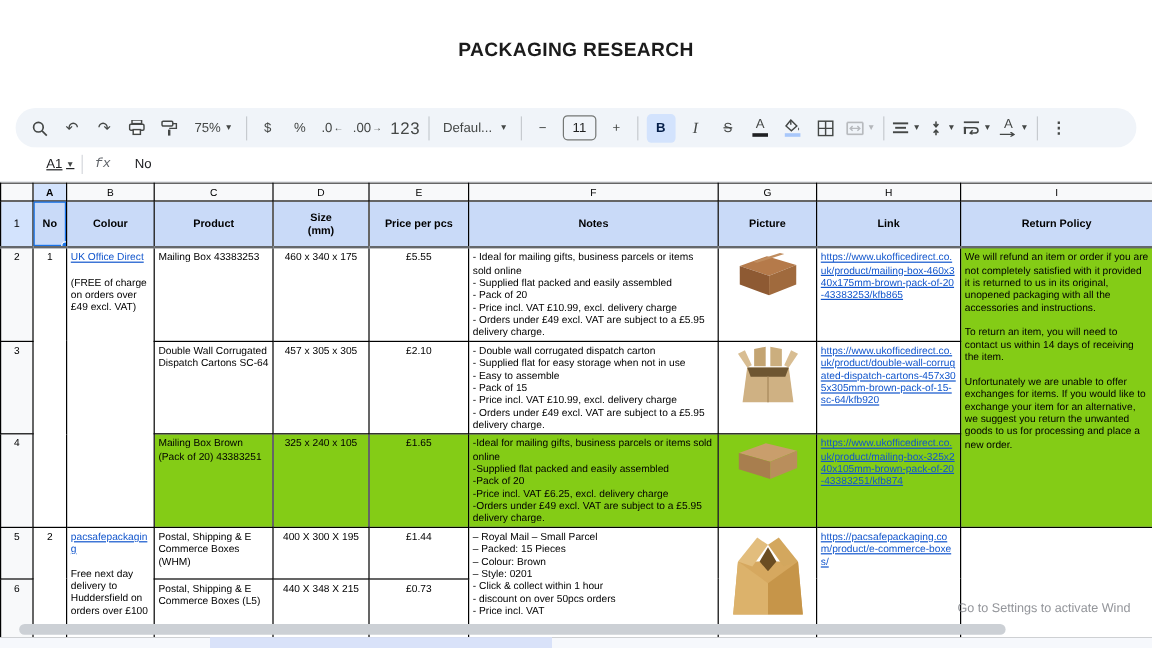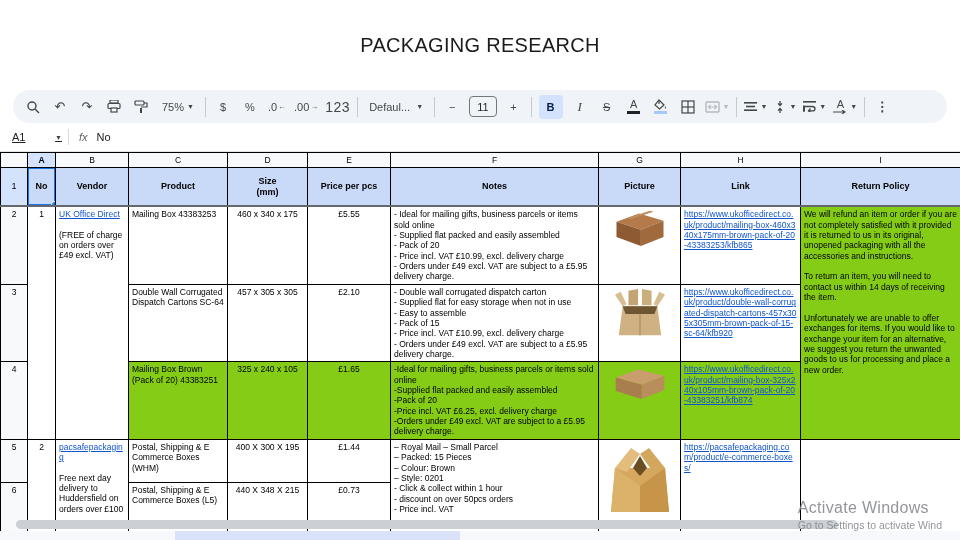--- a/index.html
+++ b/index.html
@@ -3,21 +3,21 @@
 <meta charset="utf-8">
 <style>
   * { margin:0; padding:0; box-sizing:border-box; }
   html,body { width:960px; height:540px; overflow:hidden; background:#fff;
     font-family:"Liberation Sans", sans-serif; }
   .stage { position:relative; width:960px; height:540px; background:#fff; overflow:hidden; }
 
   
   .title-band { position:absolute; top:0; left:0; width:960px; height:85px; background:#fff; }
   .doc-title { position:absolute; top:34px; width:100%; text-align:center;
-    font-size:20px; font-weight:normal; color:#1b1b1b; letter-spacing:.3px; }
+    font-size:16px; font-weight:bold; color:#1b1b1b; letter-spacing:.3px; }
 
   
   .toolbar { position:absolute; top:90px; left:13px; width:934px; height:33px;
     background:#f0f4f9; border-radius:17px; display:flex; align-items:center;
     padding:0 10px; gap:7px; color:#444746; font-size:11px; }
   .tbtn { display:flex; align-items:center; justify-content:center; min-width:20px; height:24px;
     border-radius:4px; cursor:pointer; white-space:nowrap; }
   .tbtn svg { display:block; }
   .tdiv { width:1px; height:20px; background:#c6cacf; }
   .caret { font-size:7px; margin-left:3px; color:#444746; }
@@ -33,23 +33,23 @@
   .bar-black { background:#202124; }
   .bar-blue { background:#a8c7fa; }
   .gray { color:#b4b7bb; }
   .mini-arrow { font-size:8px; margin-left:1px; }
   .num123 { font-size:14px; letter-spacing:.5px; }
   .kebab { font-size:13px; font-weight:bold; }
 
   
   .formula-bar { position:absolute; top:123px; left:0; width:960px; height:29px; background:#fff;
     display:flex; align-items:center; border-bottom:1px solid #e0e3e7; font-size:11px; color:#202124; }
-  .name-box { width:62px; padding-left:12px; display:flex; align-items:center; justify-content:space-between;text-decoration:underline; }
+  .name-box { width:62px; padding-left:12px; display:flex; align-items:center; justify-content:flex-end;text-decoration:underline; }
   .fb-div { width:1px; height:16px; background:#d5d8dc; margin:0 10px 0 6px; }
-  .fx { font-family:Liberation Sans, sans-serif; font-style:italic; color:#5f6368; margin-right:9px; }
+  .fx { font-family:Liberation Mono, monospace; font-style:italic; color:#5f6368; margin-right:20px; }
 
   
   .grid-wrap { position:absolute; top:152px; left:0; width:960px; height:388px; overflow:hidden; }
   table.sheet { border-collapse:collapse; table-layout:fixed; width:960px; }
   table.sheet td { border:1px solid #000; padding:2px 3px; font-size:8.5px; line-height:1.22;
     vertical-align:top; color:#000; overflow:hidden; }
   td.gut { border:1px solid #d7dade; background:#f8f9fa; color:#5f6368; font-size:8px;
     text-align:center; vertical-align:middle; padding:0; }
   tr.letters td { height:15px; }
   td.sel-head { background:#d3e3fd; color:#202124; font-weight:bold; }
@@ -271,21 +271,21 @@
         <td class="gut">H</td>
         <td class="gut">I</td>
       </tr>
 
       <tr class="hdr-row" style="height:27px;">
         <td class="gut">1</td>
         <td class="a1cell">
           <span>No</span>
           <span class="a1sel"><span class="a1handle"></span></span>
         </td>
-        <td>Vendor</td>
+        <td>Colour</td>
         <td>Product</td>
         <td>Size
 (mm)</td>
         <td>Price per pcs</td>
         <td>Notes</td>
         <td>Picture</td>
         <td>Link</td>
         <td>Return Policy</td>
       </tr>
 
@@ -429,17 +429,16 @@
   </div>
 
   <div class="hscroll-track">
     <div class="hscroll-thumb"></div>
   </div>
   <div class="tabstrip">
     <div class="tabsel"></div>
   </div>
 
   <div class="watermark">
-    <div class="w1">Activate Windows</div>
     <div class="w2">Go to Settings to activate Wind</div>
   </div>
 
 </div>
 
 </body></html>

